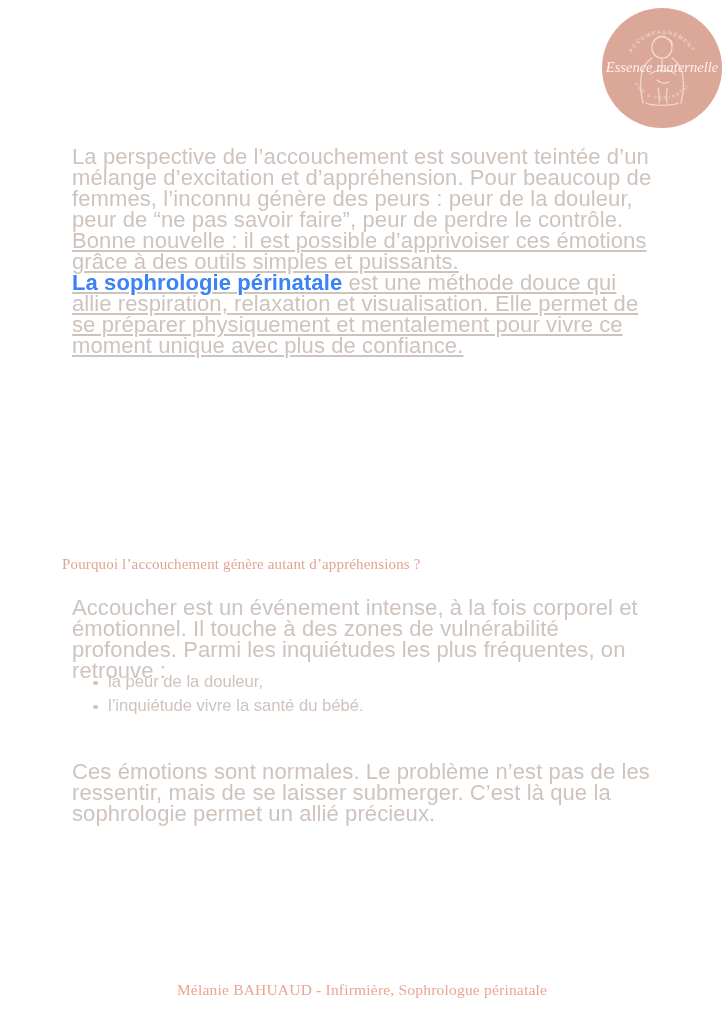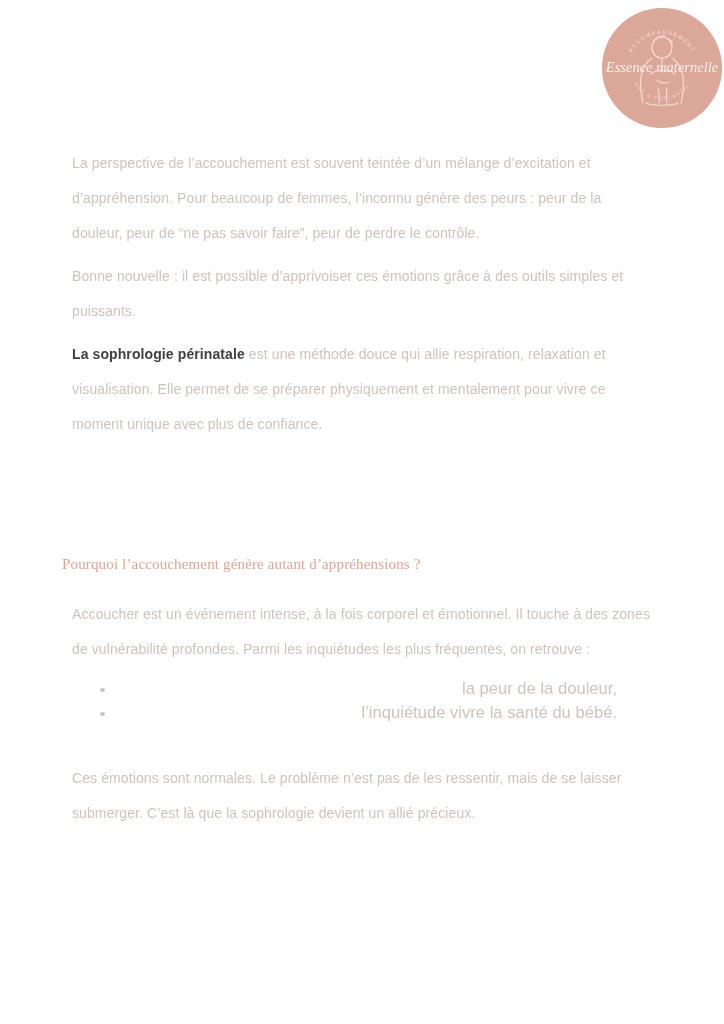--- a/index.html
+++ b/index.html
@@ -51,30 +51,30 @@
     left: 72px;
     width: 580px;
   }
   .body-block.b1 { top: 146px; }
   .body-block.b2 { top: 394px; }
   .body-block.b3 { top: 597px; }
   .body-block.b4 { top: 761px; }
 
   .para {
     color: #cfc4bd;
-    font-size: 14px;
-    line-height: 35px;
+    font-size: 22px;
+    line-height: 21px;
     letter-spacing: 0.1px;
     margin: 0;
     font-weight: 400;
   }
-  .para + .para { margin-top: 8px; }
+  .para + .para { margin-top: 0; text-decoration: underline; }
 
   .strong-lead {
-    color: #404040;
+    color: #3b82f6;
     font-weight: 700;
     text-align: center;
   }
 
   
   .section-heading {
     position: absolute;
     left: 62px;
     top: 549px;
     width: 620px;
@@ -86,25 +86,24 @@
     line-height: 30px;
     letter-spacing: 0.15px;
     white-space: nowrap;
   }
 
   
   .bullets {
     position: absolute;
     left: 86px;
     top: 666px;
-    margin: 11px;
+    margin: 4px;
     padding: 0;
     list-style: none;
     width: 520px;
-    text-align: right;
   }
   .bullets li {
     position: relative;
     color: #cfc4bd;
     font-size: 16.6px;
     line-height: 24.4px;
     padding-left: 18px;
   }
   .bullets li::before {
     content: "";
@@ -182,17 +181,18 @@
   <div class="body-block b3">
     <p class="para">Accoucher est un événement intense, à la fois corporel et émotionnel. Il touche à des zones de vulnérabilité profondes. Parmi les inquiétudes les plus fréquentes, on retrouve :</p>
   </div>
 
   <ul class="bullets">
     <li>la peur de la douleur,</li>
     <li>l’inquiétude vivre la santé du bébé.</li>
   </ul>
 
   <div class="body-block b4">
-    <p class="para">Ces émotions sont normales. Le problème n’est pas de les ressentir, mais de se laisser submerger. C’est là que la sophrologie devient un allié précieux.</p>
+    <p class="para">Ces émotions sont normales. Le problème n’est pas de les ressentir, mais de se laisser submerger. C’est là que la sophrologie permet un allié précieux.</p>
   </div>
 
+  <div class="footer">Mélanie BAHUAUD - Infirmière, Sophrologue périnatale</div>
 
 </div>
 
 </body></html>

